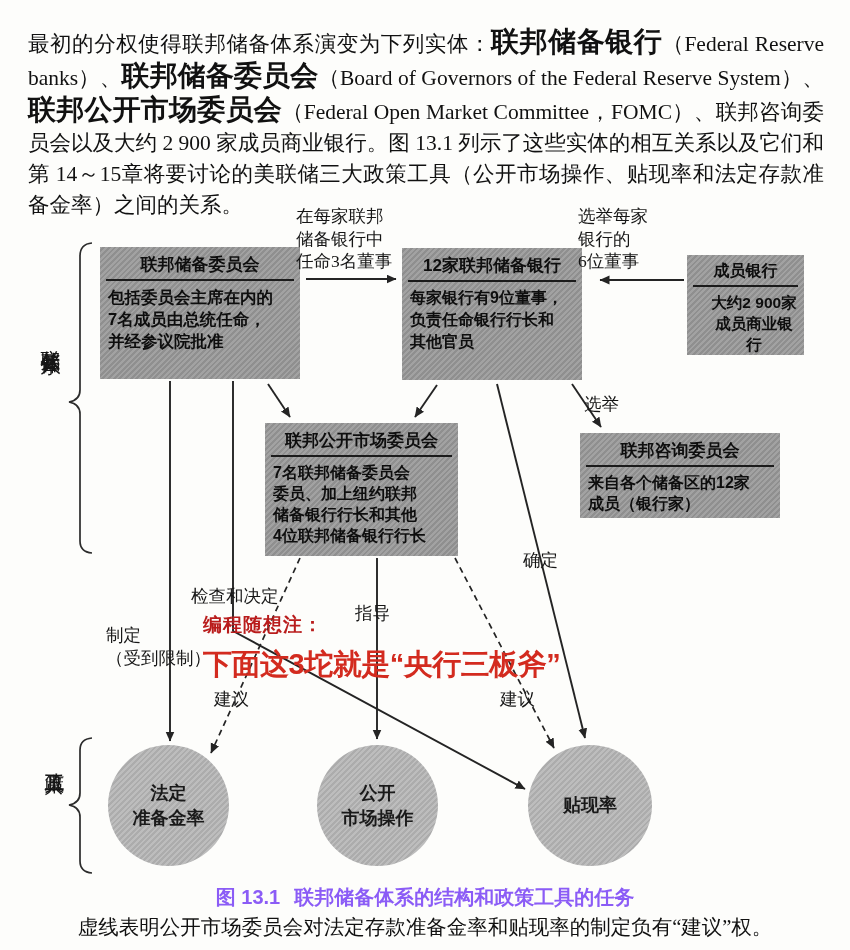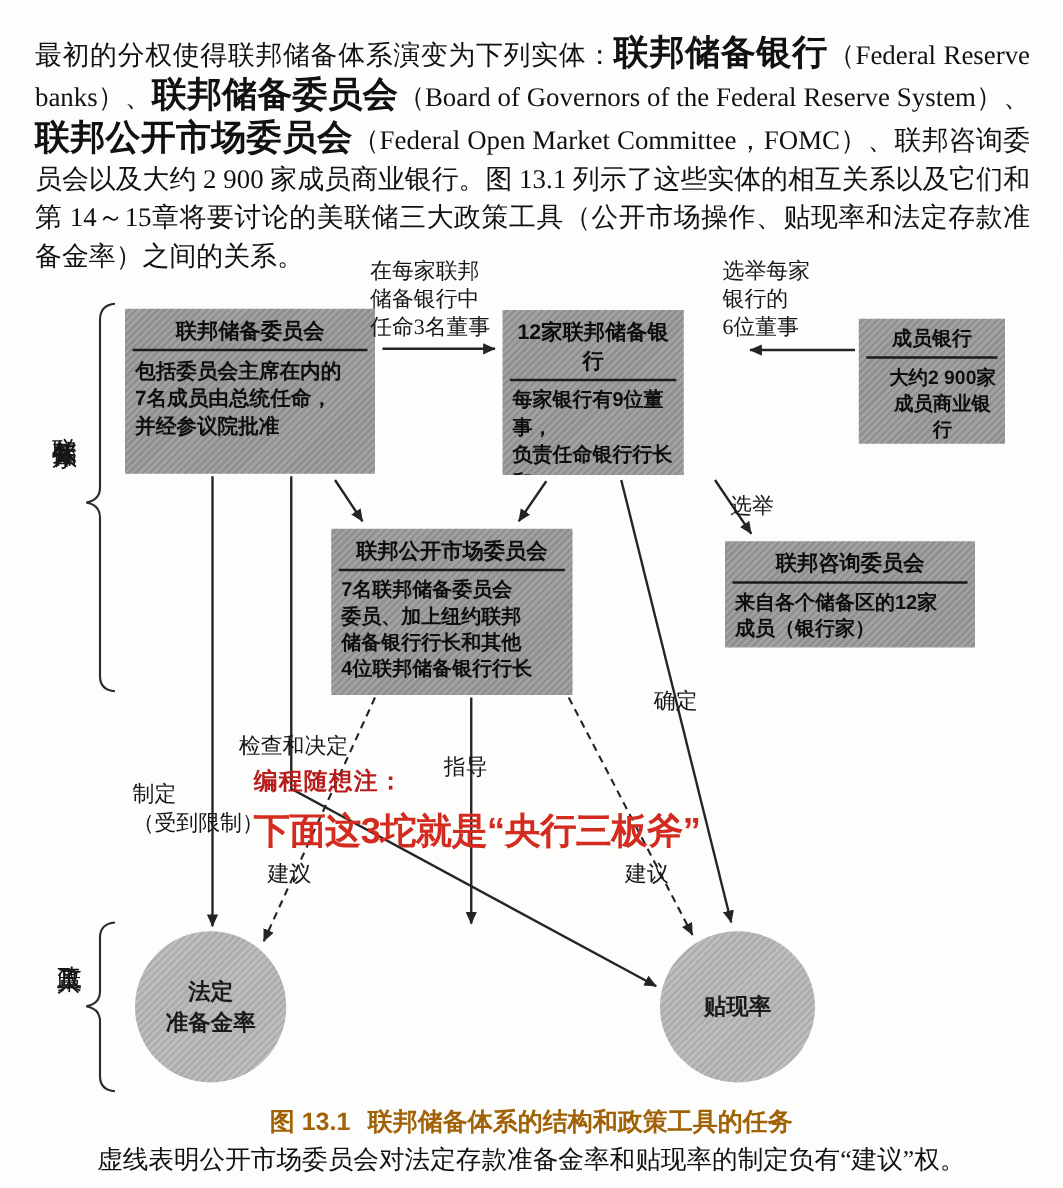--- a/index.html
+++ b/index.html
@@ -38,21 +38,21 @@
 
   
   #annot{position:absolute;left:203px;top:612px;z-index:5;
          font-family:"Liberation Sans","DejaVu Sans",sans-serif;font-weight:bold;}
   #annot .a1{font-size:19px;letter-spacing:1px;}
   #annot .a2{font-size:29px;margin-top:7px;letter-spacing:-0.5px;}
 
   
   #figcap{position:absolute;left:0;top:884px;width:850px;text-align:center;
           font-family:"Liberation Sans","DejaVu Sans",sans-serif;font-weight:bold;
-          font-size:20px;color:#a16207;}
+          font-size:20px;color:#8b5cf6;}
   #figcap .gap{display:inline-block;width:14px;}
   #fignote{position:absolute;left:0;top:913px;width:850px;text-align:center;
            font-size:20.5px;color:#111;}
 
   svg.lines{position:absolute;left:0;top:0;z-index:1;pointer-events:none;}
   .solid{stroke:#242424;stroke-width:1.9;fill:none;}
   .dashed{stroke:#242424;stroke-width:1.7;fill:none;stroke-dasharray:6 4.5;}
   .brace{stroke:#2b2b2b;stroke-width:1.7;fill:none;}
 </style>
 </head>
@@ -89,21 +89,21 @@
   <div class="vlabel" style="left:38px;top:334px;">联邦储备体系</div>
   <div class="vlabel" style="left:42px;top:757px;">政策工具</div>
 
   <div class="gbox" style="left:100px;top:247px;width:200px;height:132px;">
     <div class="gbox-title">联邦储备委员会</div>
     <div class="gbox-body">包括委员会主席在内的
 7名成员由总统任命，
 并经参议院批准</div>
   </div>
 
-  <div class="gbox" style="left:402px;top:248px;width:145px;height:132px;">
+  <div class="gbox" style="left:402px;top:248px;width:180px;height:132px;">
     <div class="gbox-title">12家联邦储备银行</div>
     <div class="gbox-body" style="font-size:16px;">每家银行有9位董事，
 负责任命银行行长和
 其他官员</div>
   </div>
 
   <div class="gbox center" style="left:687px;top:255px;width:117px;height:100px;">
     <div class="gbox-title" style="font-size:16px;">成员银行</div>
     <div class="gbox-body" style="font-size:15.5px;line-height:21px;">大约2 900家
 成员商业银行</div>
@@ -118,20 +118,22 @@
   </div>
 
   <div class="gbox" style="left:580px;top:433px;width:200px;height:85px;">
     <div class="gbox-title">联邦咨询委员会</div>
     <div class="gbox-body" style="font-size:16px;line-height:21px;">来自各个储备区的12家
 成员（银行家）</div>
   </div>
 
   <div class="gcircle" style="left:108px;top:745px;width:121px;height:121px;">法定
 准备金率</div>
+  <div class="gcircle" style="left:317px;top:745px;width:121px;height:121px;">公开
+市场操作</div>
   <div class="gcircle" style="left:528px;top:745px;width:124px;height:121px;">贴现率</div>
 
   <div class="dlabel c" style="left:296px;top:205px;width:108px;">在每家联邦
 储备银行中
 任命3名董事</div>
   <div class="dlabel c" style="left:578px;top:205px;width:114px;">选举每家
 银行的
 6位董事</div>
   <div class="dlabel" style="left:584px;top:393px;">选举</div>
   <div class="dlabel" style="left:523px;top:549px;">确定</div>

